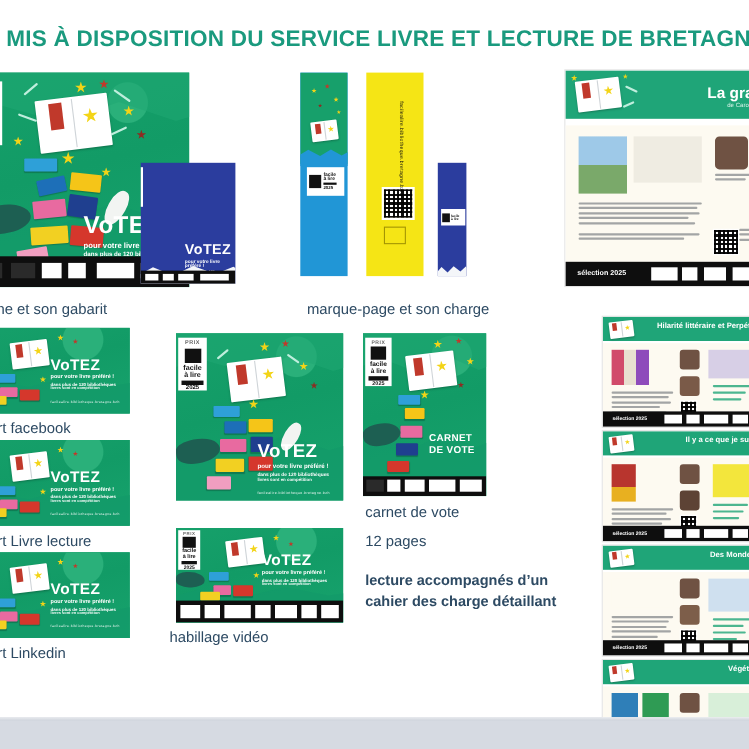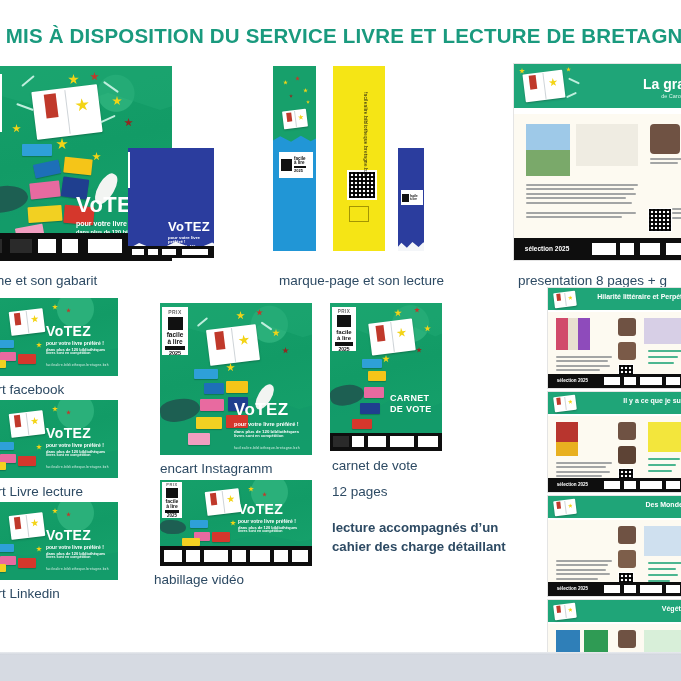--- a/index.html
+++ b/index.html
@@ -289,21 +289,21 @@
         <div class="p2" style="font-size:3px;">à lire</div>
       </div>
     </div>
     <div class="txtline w" style="left:3px;top:60px;width:18px;"></div>
     <div class="txtline w" style="left:3px;top:66px;width:16px;"></div>
     <div class="txtline w" style="left:3px;top:74px;width:19px;"></div>
     <div class="txtline w" style="left:3px;top:80px;width:14px;"></div>
     <div class="txtline w" style="left:3px;top:88px;width:18px;"></div>
   </div>
 
-  <div class="cap" style="left:279px;top:272px;">marque-page et son lecture</div>
+  <div class="cap" style="left:279px;top:272px;">marque-page et son charge</div>
 
   <div class="pres" style="left:514px;top:64px;width:180px;height:196px;">
     <div class="band" style="height:44px;">
       <div class="bandtxt" style="top:12px;font-size:14px;">La gra</div>
       <div class="bandsub" style="top:29px;font-size:5.5px;">de Carole</div>
       <div class="book" style="left:10px;top:8px;width:40px;height:28px;">
         <div class="bookmarkred" style="left:6px;top:2px;width:7px;height:14px;"></div>
         <div class="star" style="left:25px;top:7px;width:9px;height:9px;"></div>
       </div>
       <div class="star" style="left:5px;top:4px;width:6px;height:6px;"></div>
@@ -342,21 +342,20 @@
 
     <div class="foot" style="height:22px;">
       <div class="foottxt" style="top:7px;font-size:6.5px;">sélection 2025</div>
       <div class="logobox" style="left:78px;top:5px;width:24px;height:12px;"></div>
       <div class="logobox" style="left:106px;top:5px;width:14px;height:12px;"></div>
       <div class="logobox" style="left:126px;top:5px;width:20px;height:12px;"></div>
       <div class="logobox" style="left:152px;top:5px;width:22px;height:12px;"></div>
     </div>
   </div>
 
-  <div class="cap" style="left:518px;top:272px;">presentation 8 pages + g</div>
 
   <div class="art" style="left:-34px;top:298px;width:152px;height:78px;">
     <div class="greenbg"></div>
     <div class="wave" style="height:50%;"></div>
     <div class="book" style="left:44px;top:12px;width:34px;height:24px;">
       <div class="bookmarkred" style="left:5px;top:2px;width:6px;height:12px;"></div>
       <div class="star" style="left:21px;top:6px;width:8px;height:8px;"></div>
     </div>
     <div class="star" style="left:86px;top:6px;width:6px;height:6px;"></div>
     <div class="star red" style="left:100px;top:10px;width:5px;height:5px;"></div>
@@ -460,21 +459,20 @@
     </div>
     <div class="prix" style="left:2px;top:4px;width:26px;height:46px;padding-top:2px;">
       <div class="p1" style="font-size:5px;">PRIX</div>
       <div class="sq" style="width:15px;height:13px;margin-top:2px;"></div>
       <div class="p2" style="font-size:6.5px;margin-top:2px;">facile</div>
       <div class="p2" style="font-size:6.5px;">à lire</div>
       <div class="p3" style="height:3.5px;margin:1px 3px 0;"></div>
       <div class="p4" style="font-size:5.5px;">2025</div>
     </div>
   </div>
-  <div class="cap" style="left:160px;top:460px;">encart Instagramm</div>
 
   <div class="art" style="left:160px;top:480px;width:152px;height:86px;">
     <div class="greenbg"></div>
     <div class="wave" style="height:44%;"></div>
     <div class="book" style="left:46px;top:10px;width:34px;height:24px;">
       <div class="bookmarkred" style="left:5px;top:2px;width:6px;height:12px;"></div>
       <div class="star" style="left:21px;top:6px;width:8px;height:8px;"></div>
     </div>
     <div class="star" style="left:88px;top:6px;width:6px;height:6px;"></div>
     <div class="star red" style="left:102px;top:12px;width:5px;height:5px;"></div>

